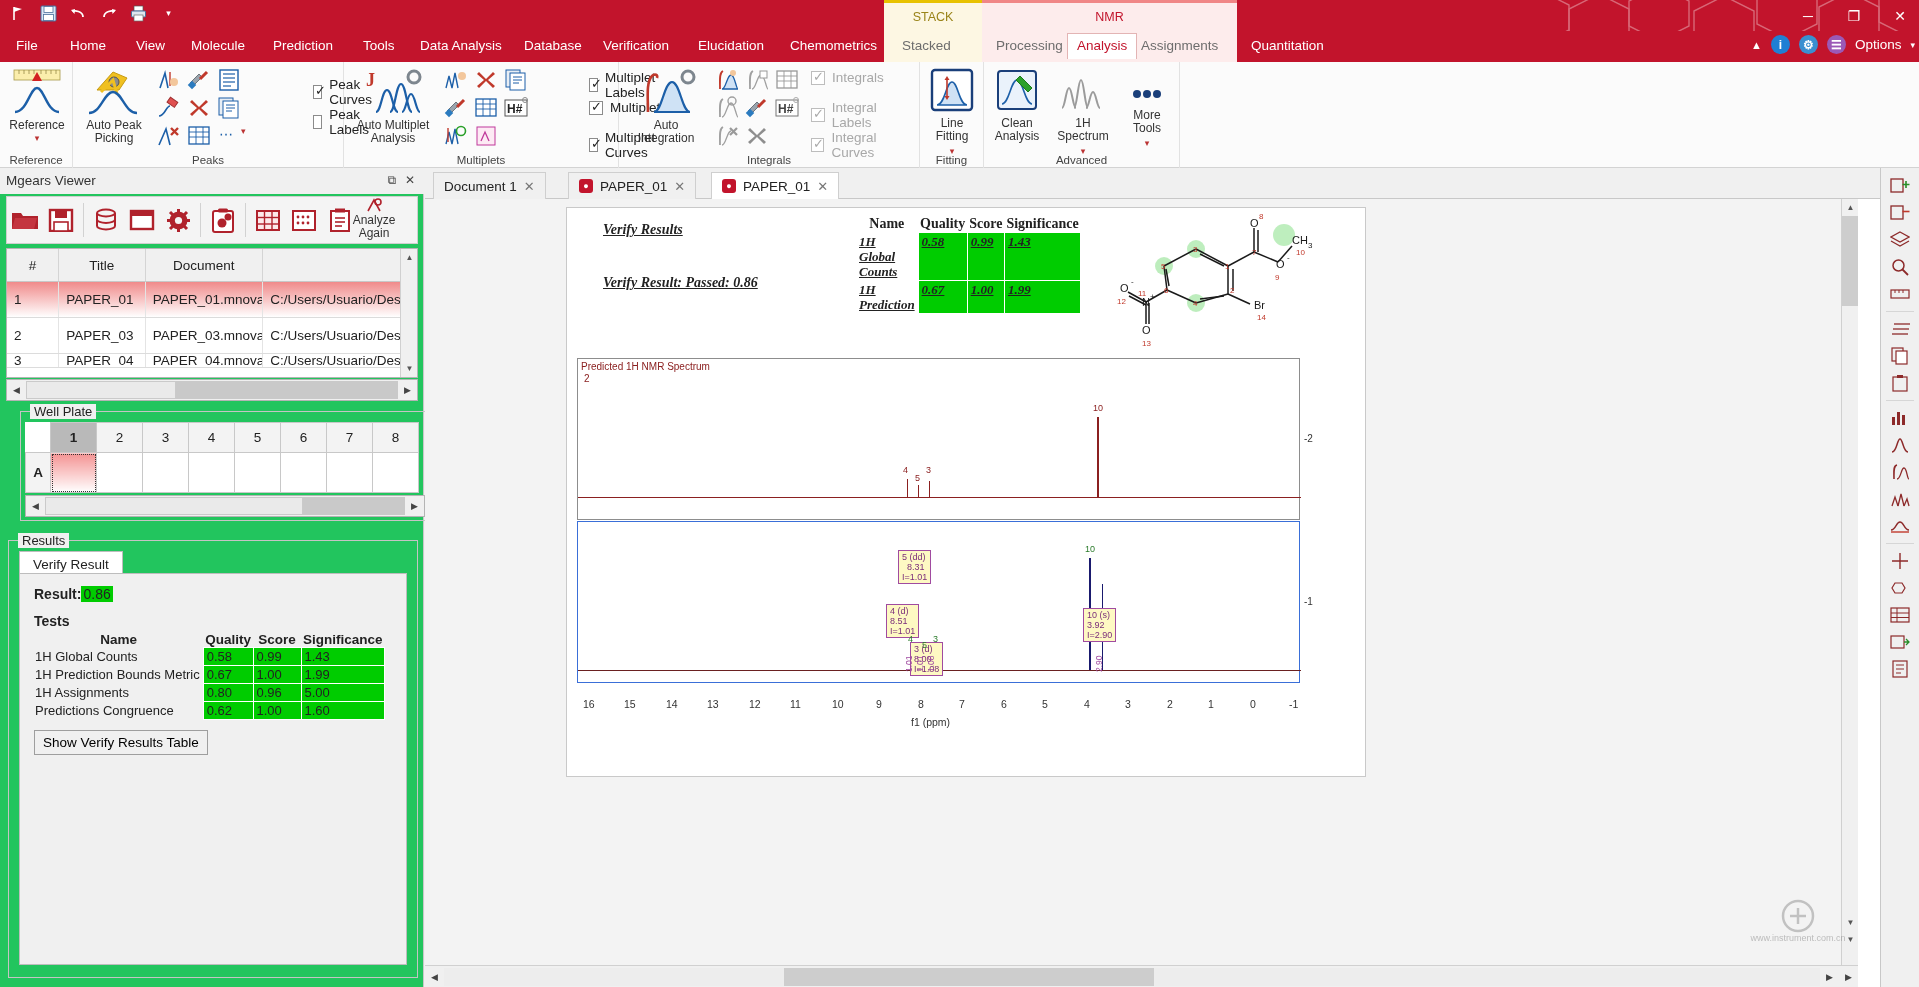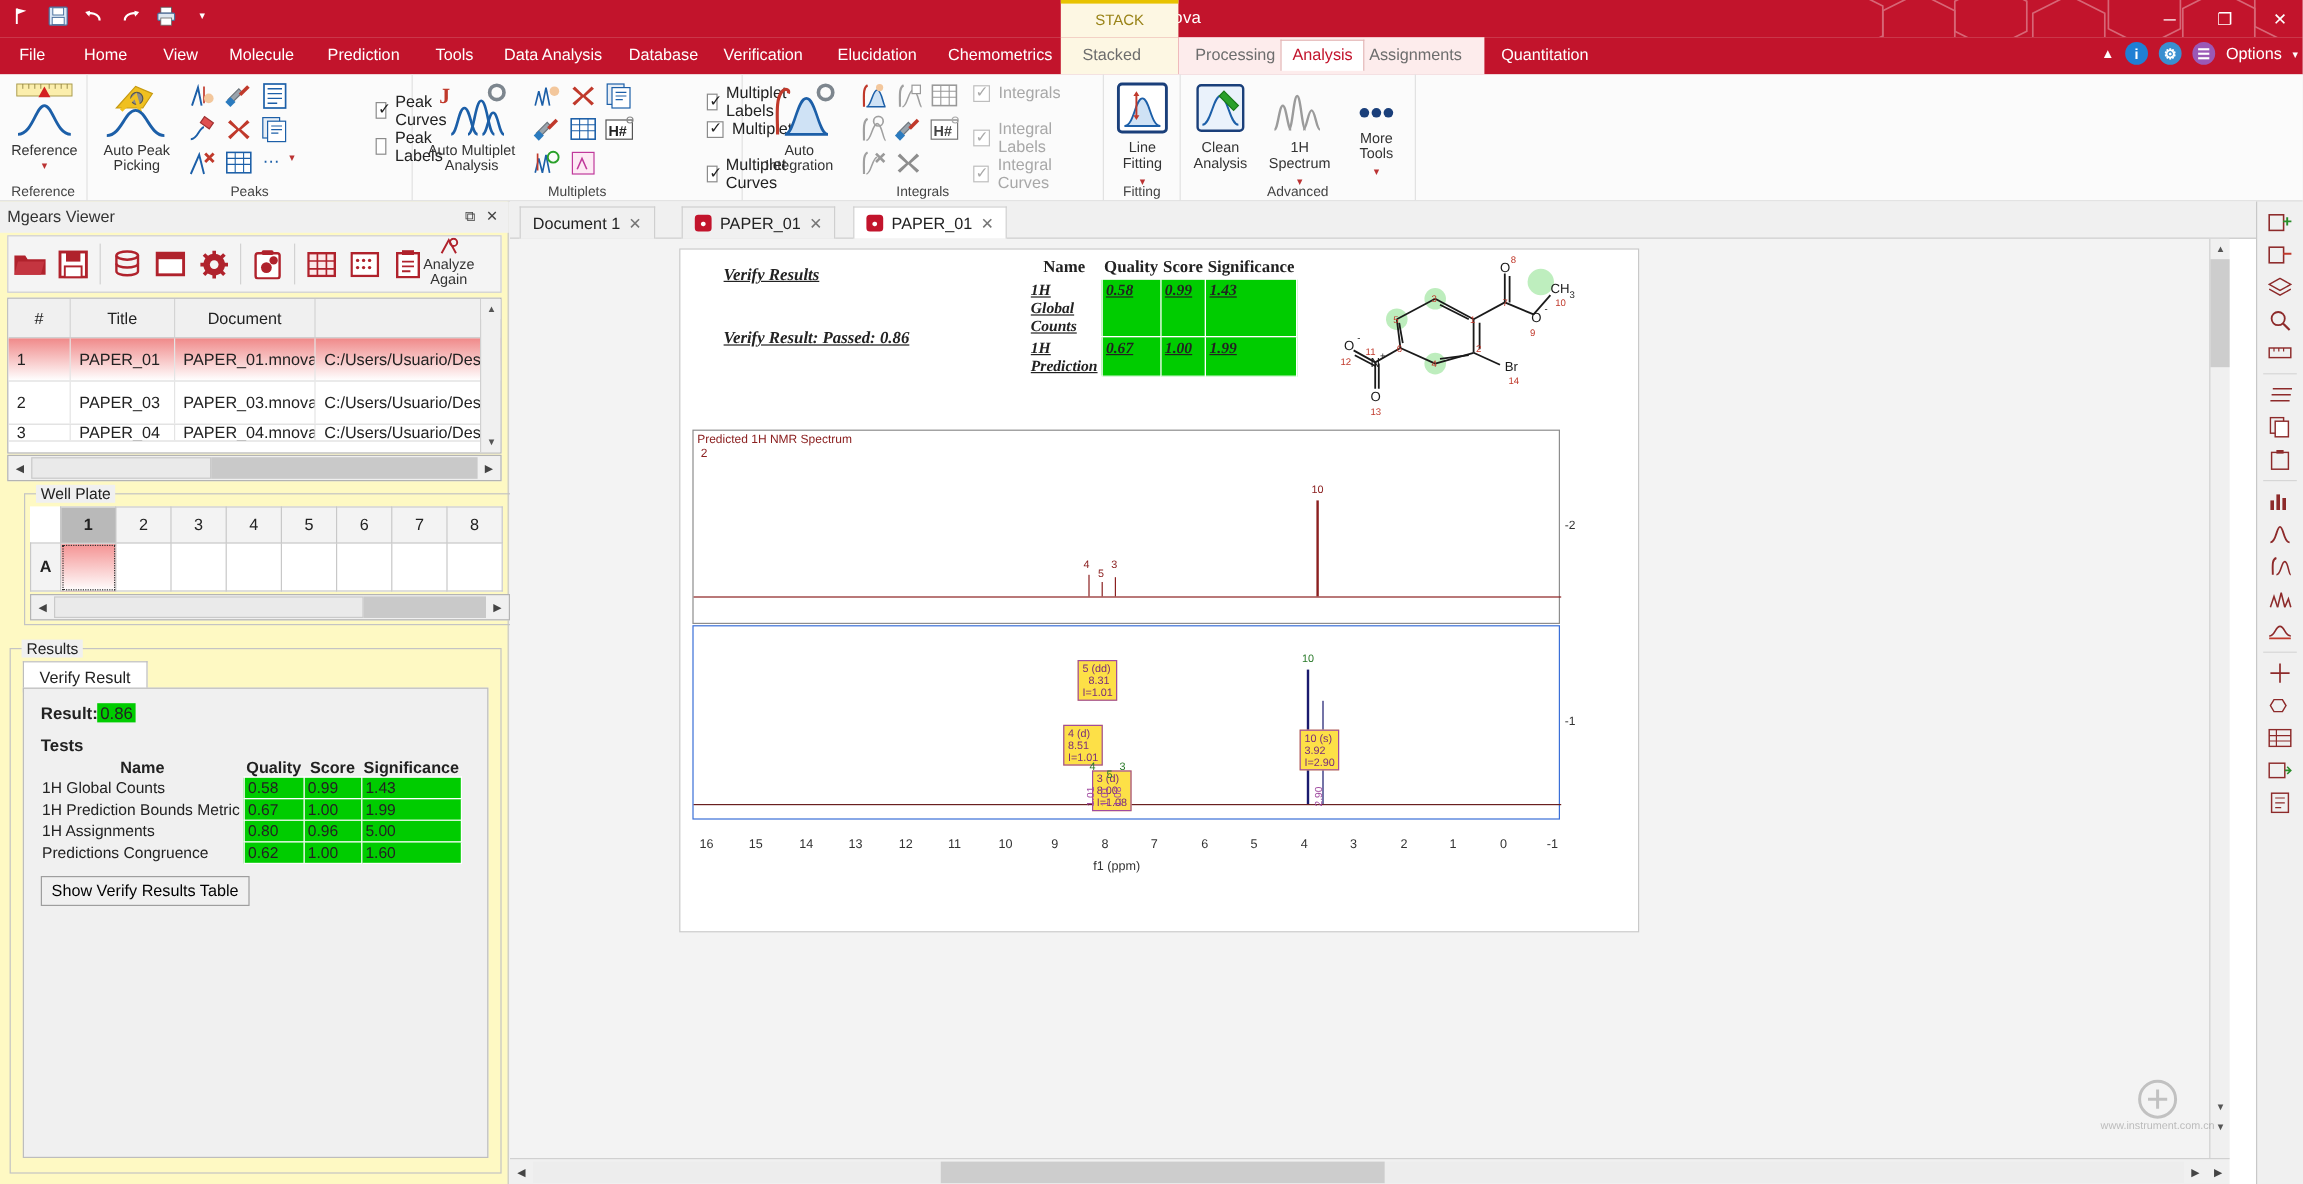--- a/index.html
+++ b/index.html
@@ -63,21 +63,21 @@
            position:relative; }
   .chkbox.on::after{ content:"✓"; position:absolute; left:1px; top:-3px; font-size:13px; color:#222;}
   .chk.dis{ color:#a8a8a8; }
   .chk.dis .chkbox{ border-color:#bdbdbd; }
   .chk.dis .chkbox.on::after{ color:#a9a9a9; }
   .smallicon{ position:absolute; width:24px;height:24px;cursor:pointer;}
 
   
   .dock{
     position:absolute; left:0; top:168px; width:424px; height:819px;
-    background:#fef9c3; border-right:1px solid #c8c8c8;
+    background:#22c55e; border-right:1px solid #c8c8c8;
   }
   .dock-title{ position:absolute; left:0; top:0; width:424px; height:26px; background:#f0f0f0;
                font-size:13.5px; color:#333; padding:5px 0 0 6px; }
   .dock-title .dtbtn{ position:absolute; top:5px; font-size:12px; color:#444; cursor:pointer;}
   .mtoolbar{ position:absolute; left:6px; top:28px; width:412px; height:48px;
              background:#f4f4f4; border:1px solid #cfcfcf; display:flex; align-items:center; }
   .msep{ width:1px; height:34px; background:#d2d2d2; margin:0 4px;}
   .mt-ic{ width:32px;height:34px; margin:0 2px; cursor:pointer; display:flex;align-items:center;justify-content:center;}
   .analyze{ position:absolute; right:8px; top:1px; width:70px; text-align:center; font-size:12px;
             color:#333; line-height:13px; cursor:pointer;}
@@ -158,21 +158,21 @@
 
   
   .specbox{ position:absolute; border:1px solid #8d8d8d; background:#fff;}
   .spectitle{ position:absolute; font-family:"Liberation Sans", sans-serif; font-size:10px;
               color:#8b2020; line-height:11px; white-space:pre;}
   .axis{ position:absolute; font-size:10.5px; color:#333;margin-top:12px;}
   .pk{ position:absolute; background:#8b2020; width:1px;}
   .pk2{ position:absolute; background:#1a1a6e; width:1px;}
   .pklabel{ position:absolute; font-size:9px; color:#8b2020;}
   .mbox{ position:absolute; border:1px solid #a04ba0; color:#7a2d7a; font-size:9px;
-         background:#fde047; padding:1px 3px; line-height:10px; white-space:pre;}
+         background:#fef9c3; padding:1px 3px; line-height:10px; white-space:pre;}
   .intlab{ position:absolute; font-size:8.5px; color:#a04ba0;}
 
   
   .rail{ position:absolute; right:0; top:168px; width:39px; bottom:0; background:#f0f0f0;
          border-left:1px solid #c8c8c8; padding-top:4px;}
   .rail-ic{ width:33px;height:26px;margin:1px auto; display:flex;align-items:center;
             justify-content:center; cursor:pointer; color:#8d2a2a; font-size:14px;}
   .rail-sep{ height:1px; background:#d6d6d6; margin:4px 5px;}
 
   .wm{ position:absolute; right:46px; bottom:26px; width:150px; height:62px; opacity:.55;
@@ -228,20 +228,21 @@
           <rect x="1.5" y="6" width="14" height="6" rx="1" fill="#dfe7ef" stroke="#4a6f9c"></rect>
           <rect x="4" y="10" width="9" height="6" fill="#fff" stroke="#6b6b6b" stroke-width=".7"></rect>
         </svg>
     </span>
     <span class="tb-ic" style="font-size:9px">▾</span>
   </div>
 
   <div class="app-title">MestReNova</div>
 
   <div class="ctx ctx-stack">STACK</div>
+  <div class="ctx ctx-nmr">NMR</div>
 
   <div class="tb-right">
     <span class="tb-btn">─</span>
     <span class="tb-btn">❐</span>
     <span class="tb-btn">✕</span>
   </div>
 </div>
 
 <div class="menubar">
   <span class="mi" style="left:16px">File</span>

